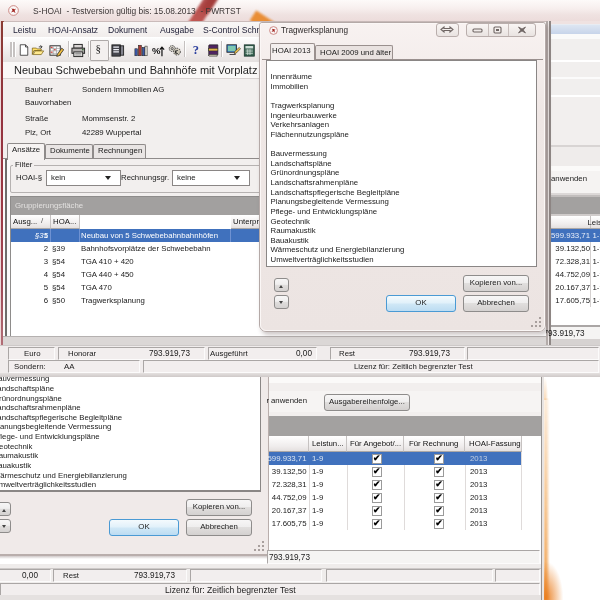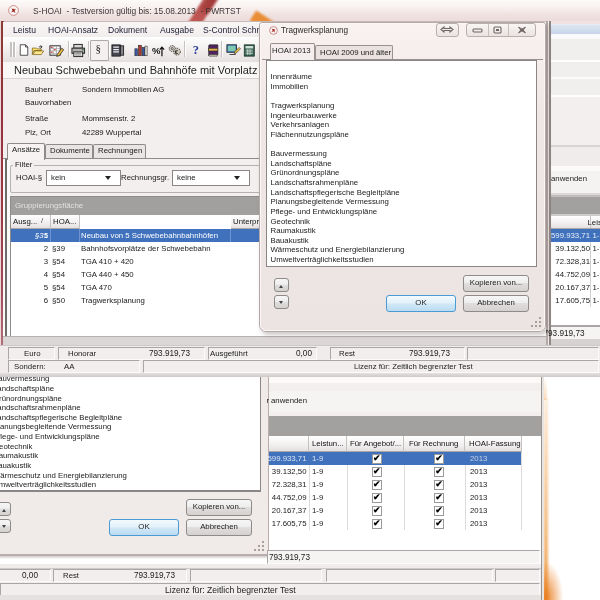--- a/index.html
+++ b/index.html
@@ -84,20 +84,21 @@
         <rect x="4" y="4" width="2" height="2"></rect>
       </g>
   </svg>
 
   <div class="a" style="left:269px;top:377px;width:271.5px;height:6px;background:#fbfaf9;"></div>
   <div class="a" style="left:269px;top:383px;width:271.5px;height:8px;background:#f2efee;"></div>
   <div class="a" style="left:269px;top:391px;width:271.5px;height:21px;background:#f6f4f3;"></div>
   <div class="a" style="left:269px;top:412px;width:271.5px;height:4px;background:#f2efee;"></div>
   <div class="t" style="left:266.5px;top:396px;">r</div>
   <div class="t" style="left:271px;top:396px;">anwenden</div>
+  <div class="btn" style="left:324px;top:394px;width:84px;height:15px;"><span style="position:relative;top:2px;">Ausgabereihenfolge...</span></div>
 
   <div class="a" style="left:269px;top:416px;width:271.5px;height:20px;background:#a3a1a0;"></div>
 
   <div class="a" style="left:269px;top:436px;width:271.5px;height:114px;background:#fff;">
     <div class="cell" style="left:0;top:0;width:39px;height:14.5px;"></div>
     <div class="cell" style="left:40px;top:0;width:37px;height:14.5px;">
         <span style="position:absolute;left:3px;top:3px;">Leistun...</span>
       </div>
     <div class="cell" style="left:78px;top:0;width:56px;height:14.5px;">
         <span style="position:absolute;left:3px;top:3px;">Für Angebot/...</span>

